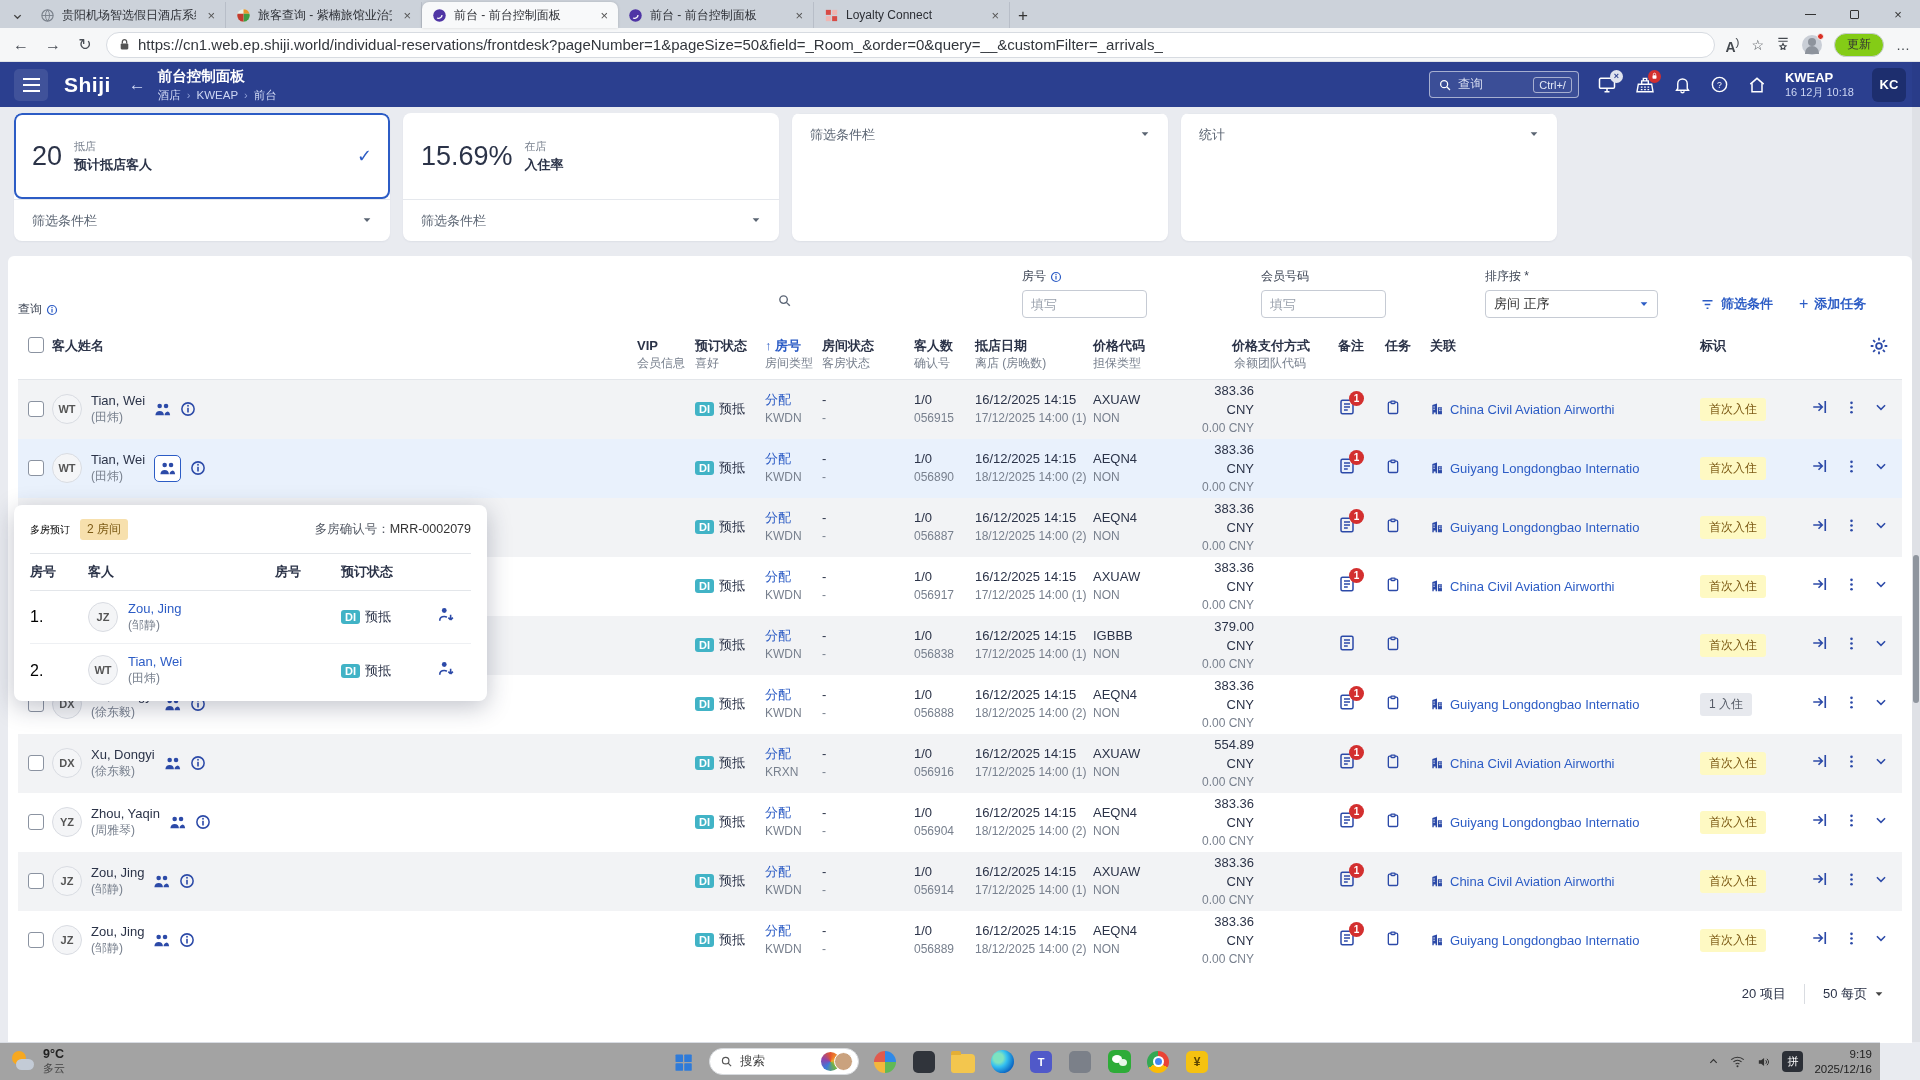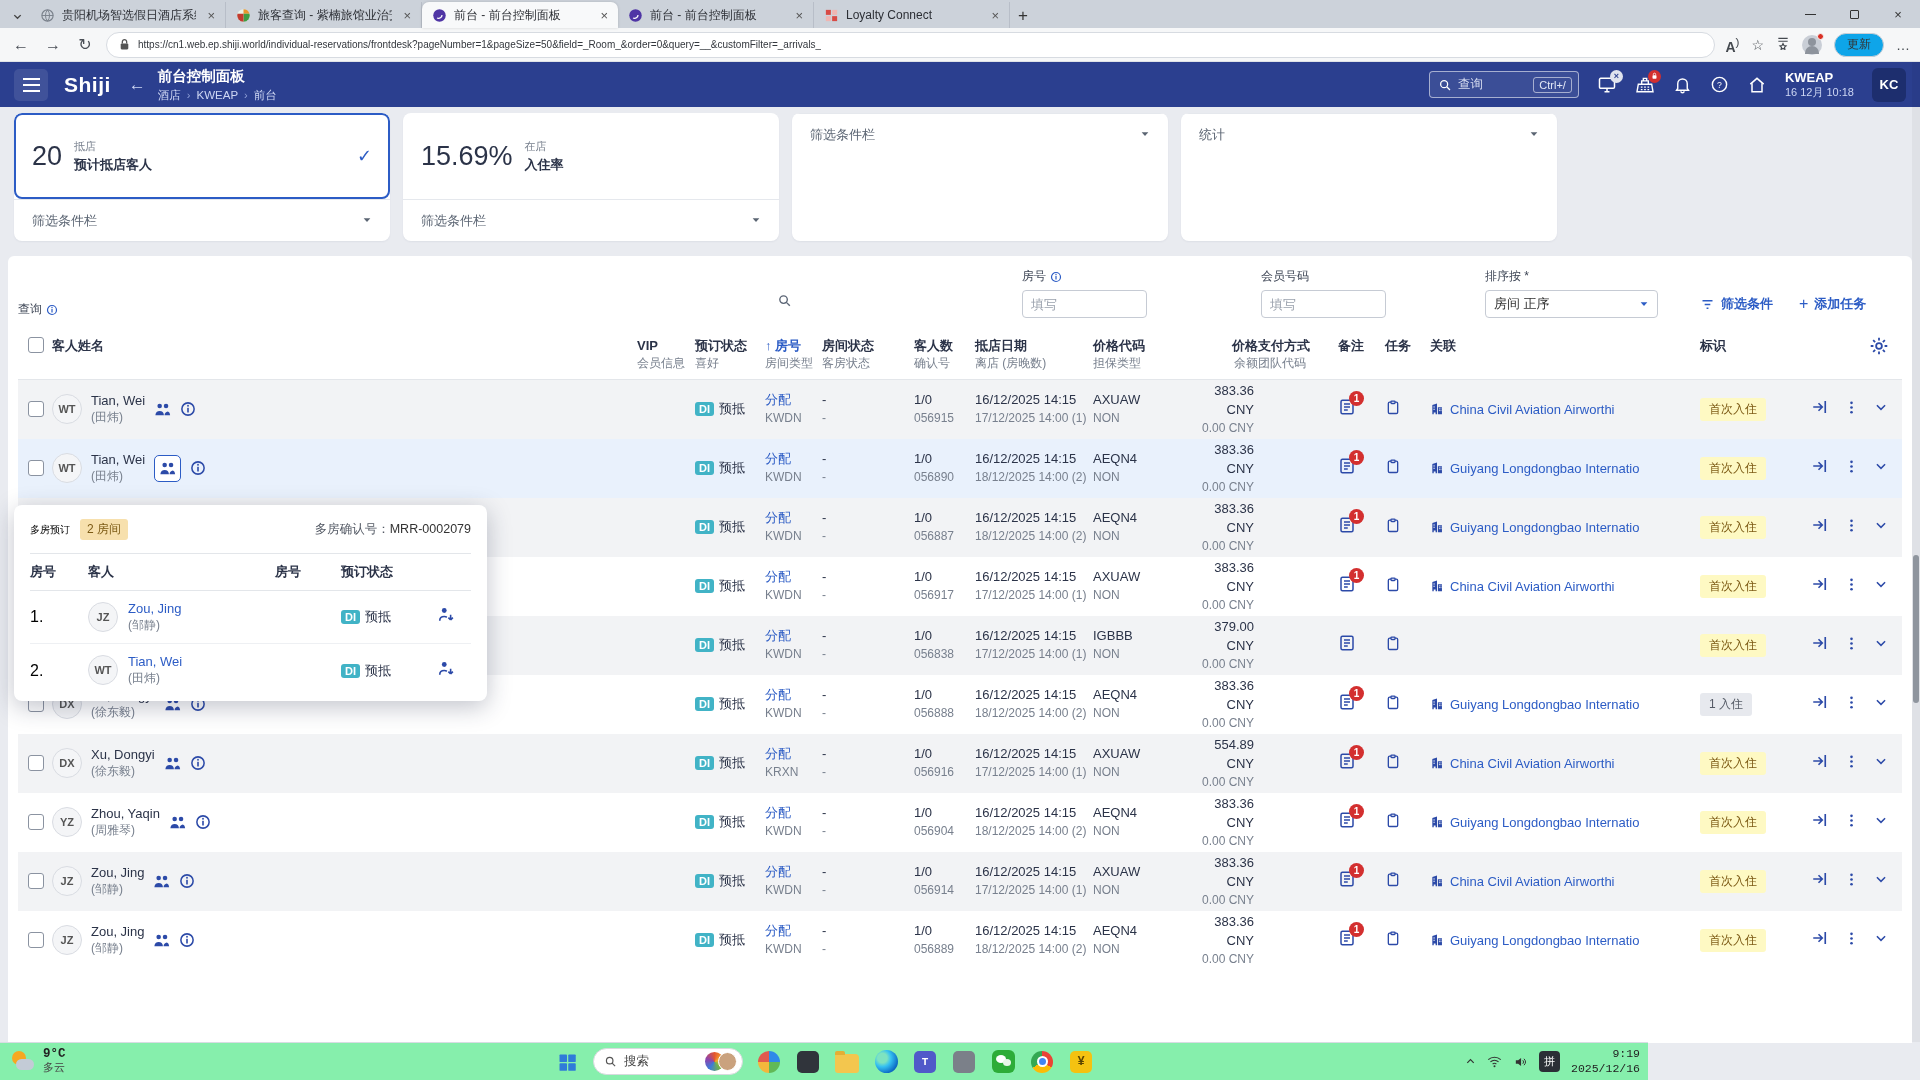--- a/index.html
+++ b/index.html
@@ -19,28 +19,28 @@
   .wincontrols { margin-left:auto; display:flex; align-self:stretch; }
   .wc { width:44px; display:flex; align-items:center; justify-content:center; color:#333; font-size:13px; }
   .wc-min i { display:block; width:11px; height:0; border-top:1.4px solid #333; }
   .wc-max i { display:block; width:9px; height:9px; border:1.3px solid #333; border-radius:1px; }
 
   
   .addrbar { height:34px; background:#f6f7f8; display:flex; align-items:center; padding:0 10px; gap:10px; border-bottom:1px solid #e0e3e7; }
   .nav-ic { font-size:16px; color:#4a4f57; width:22px; text-align:center; }
   .urlpill { flex:1; height:26px; background:#fff; border:1px solid #d7dbe1; border-radius:13px; display:flex; align-items:center; padding:0 12px; gap:8px; }
   .lock-ic { display:flex; }
-  .url { font-size:10px; color:#33373d; white-space:nowrap; overflow:hidden; }
+  .url { font-size:15px; color:#33373d; white-space:nowrap; overflow:hidden; }
   .addr-right { display:flex; align-items:center; gap:12px; }
   .addr-ic { font-size:14px; color:#44494f; position:relative; }
   .avatar-browser { width:20px; height:20px; border-radius:50%; background:#c9ced6; position:relative; }
   .avatar-browser::before { content:""; position:absolute; left:6px; top:3px; width:8px; height:8px; border-radius:50%; background:#8d939c; }
   .avatar-browser::after { content:""; position:absolute; left:3px; top:11px; width:14px; height:8px; border-radius:7px 7px 0 0; background:#8d939c; }
   .avatar-dot { position:absolute; right:-2px; top:-2px; width:7px; height:7px; border-radius:50%; background:#d93025; border:1px solid #f6f7f8; }
-  .update-btn { height:24px; padding:0 12px; border:1px solid #c9ced6; border-radius:13px; background:#0ea5e9; font-size:12px; color:#333; display:flex; align-items:center; }
+  .update-btn { height:24px; padding:0 12px; border:1px solid #c9ced6; border-radius:13px; background:#84cc16; font-size:12px; color:#333; display:flex; align-items:center; }
 
   
   .appheader { height:45px; background:#2b3f8f; display:flex; align-items:center; padding:0 14px; color:#fff; }
   .hamburger { width:34px; height:32px; border-radius:5px; background:rgba(255,255,255,.1); display:flex; flex-direction:column; justify-content:center; align-items:center; gap:4px; margin-right:16px; }
   .hamburger i { display:block; width:17px; height:0; border-top:2px solid #fff; }
   .logo { font-size:21px; font-weight:700; letter-spacing:.5px; margin-right:18px; }
   .backarrow { font-size:17px; margin-right:12px; color:#cdd6f3; }
   .titleblock { display:flex; flex-direction:column; gap:2px; }
   .pagetitle { font-size:14.5px; font-weight:700; }
   .breadcrumb { font-size:11.5px; color:#cdd6f3; display:flex; gap:6px; align-items:center; }
@@ -139,21 +139,21 @@
   .popup-row { display:flex; align-items:center; height:53px; border-bottom:1px solid #eef0f3; }
   .popup-row:last-child { border-bottom:none; }
   .popup-name { display:flex; align-items:center; gap:10px; }
   .popup-name .gname { color:#2c5cc5; }
 
   
   .scrolltrack { position:absolute; right:0; top:62px; width:8px; height:980px; background:rgba(0,0,0,.04); }
   .scrollthumb { position:absolute; right:1px; top:555px; width:6px; height:148px; border-radius:3px; background:#8f959e; }
 
   
-  .taskbar { position:absolute; left:0; bottom:0; width:1648px; height:38px; background:#86efac; border-top:1px solid #d8dce3; display:flex; align-items:center;font-family:Liberation Mono, monospace; }
+  .taskbar { position:absolute; left:0; bottom:0; width:1880px; height:38px; background:#a3a3a3; border-top:1px solid #d8dce3; display:flex; align-items:center; }
   .weather { position:absolute; left:10px; display:flex; align-items:center; gap:7px; }
   .wicon { position:relative; width:26px; height:24px; }
   .wicon .sun { position:absolute; left:2px; top:1px; width:14px; height:14px; border-radius:50%; background:#f6a821; }
   .wicon .cloud { position:absolute; left:6px; top:9px; width:18px; height:11px; border-radius:8px; background:#c3cbd6; }
   .wtext { line-height:1.2; }
   .wtemp { font-size:12.5px; font-weight:700; color:#222; }
   .wdesc { font-size:11px; color:#444; }
   .tb-center { margin:0 auto; display:flex; align-items:center; gap:13px; }
   .tbi { width:26px; height:26px; display:flex; align-items:center; justify-content:center; border-radius:5px; }
   .searchpill { width:150px; height:27px; background:#fff; border:1px solid #d7dade; border-radius:14px; display:flex; align-items:center; padding:0 5px 0 10px; gap:7px; font-size:12.5px; color:#444; }
@@ -1160,20 +1160,30 @@
                 <circle cx="12" cy="12" r="2.1"></circle>
                 <circle cx="12" cy="19.5" r="2.1"></circle>
               </svg></span>
             <span><svg width="14" height="14" viewBox="0 0 24 24" fill="none" stroke="#2c4aa8" stroke-width="2.6">
                 <path d="M5 9l7 7 7-7"></path>
               </svg></span>
           </span>
         </div>
       </div>
 
+    <div class="tfooter">
+      <span>20 项目</span>
+      <span class="vdiv"></span>
+      <span class="perpage">
+        <span>50 每页</span>
+        <svg width="10" height="10" viewBox="0 0 24 24" fill="#444">
+            <path d="M4 8l8 9 8-9z"></path>
+          </svg>
+      </span>
+    </div>
   </div>
 
   <div class="popup">
     <div class="popup-head">
       <span class="popup-title">多房预订</span>
       <span class="popup-badge">2 房间</span>
       <span class="popup-conf"><span>多房确认号：</span><b>MRR-0002079</b></span>
     </div>
     <div class="popup-thead">
       <span class="pc1">房号</span>

